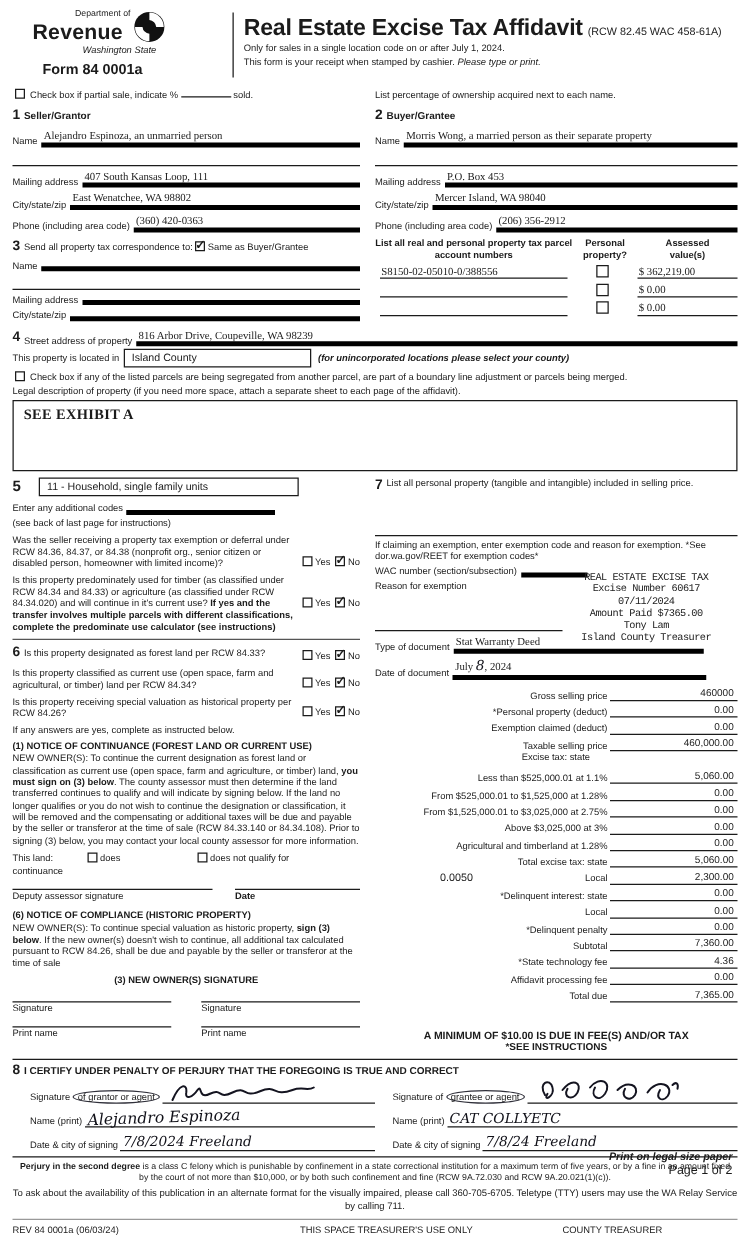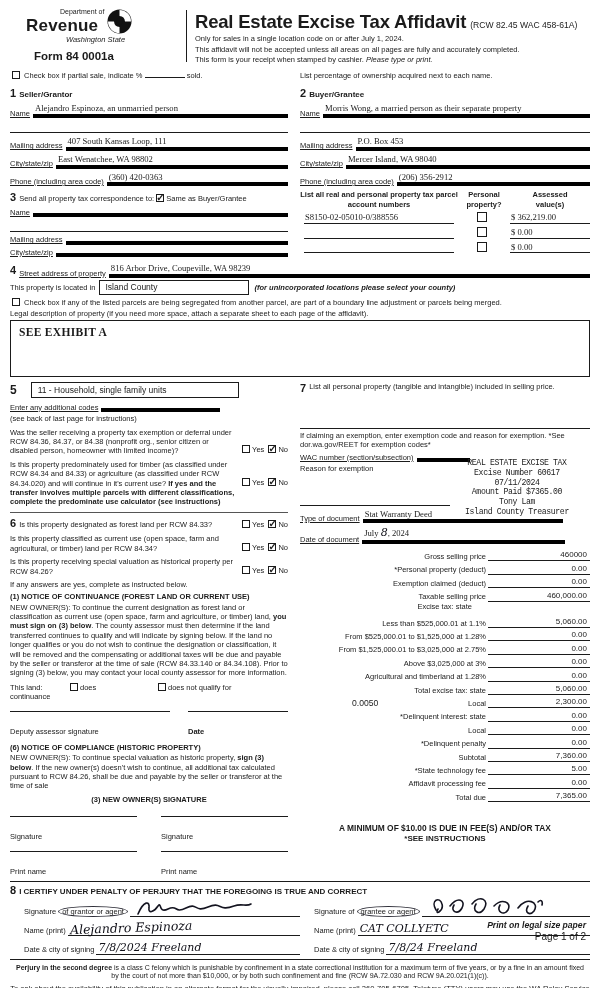--- a/index.html
+++ b/index.html
@@ -33,21 +33,21 @@
   .partial-row { display:flex; margin-top:6px; align-items:flex-end; }
   .cb { display:inline-block; width:8px; height:8px; border:1.1px solid #1b1b1b; vertical-align:-1px; margin:0 2px; position:relative; background:#fff; }
   .cb .ck { position:absolute; left:-1px; top:-3px; font-style:normal; font-size:10px; font-weight:bold; }
   .shortline { display:inline-block; width:40px; border-bottom:1px solid #1b1b1b; height:8px; }
 
   .cols2 { display:flex; gap:12px; }
   .lc { width:278px; }
   .rc { flex:1; }
 
   .field { display:flex; align-items:flex-end; margin-top:3px; }
-  .field .lbl { white-space:nowrap; padding-right:3px;text-decoration:underline; }
+  .field .lbl { white-space:nowrap; padding-right:3px; }
   .field .line { flex:1; border-bottom:4px solid #000000; min-height:9px; padding:0 2px; }
   .blankline { border-bottom:1px solid #1b1b1b; height:10px; margin-top:5px; }
   .sechead { display:flex; align-items:baseline; margin-top:6px; }
   .sechead .st { font-weight:bold; font-size:8px; }
 
   
   .ptab-h { display:flex; font-weight:bold; text-align:center; margin-top:4px; }
   .ptab-h .c1 { width:158px; } .ptab-h .c2 { width:52px; } .ptab-h .c3 { flex:1; }
   .prow { display:flex; align-items:flex-end; margin-top:3px; }
   .prow .pline { width:150px; border-bottom:1px solid #1b1b1b; margin-left:4px; min-height:10px; padding:0 1px; }
@@ -62,21 +62,21 @@
   
   .qrow { display:flex; margin-top:4px; }
   .qrow .qt { flex:1; padding-right:4px; }
   .yn { white-space:nowrap; align-self:flex-end; padding-bottom:1px; }
   .yn.mid { align-self:center; }
   .codebox { border:1.3px solid #1b1b1b; padding:1.5px 6px; font-size:8.5px; width:208px; }
   .hr { border-top:1.2px solid #555; margin-top:5px; }
 
   .landrow { display:flex; margin-top:5px; }
   .sig2 { display:flex; gap:18px; margin-top:10px; }
-  .sig2 .sg { border-top:1px solid #1b1b1b; padding-top:15px; }
+  .sig2 .sg { border-top:1px solid #1b1b1b; padding-top:0; }
 
   
   .rcolwrap { position:relative; }
   .stamp { position:absolute; left:138px; top:76px; width:158px; text-align:center;
            font-family:"Liberation Mono", monospace; font-size:8.2px; line-height:1.18; color:#222; letter-spacing:-.4px; white-space:nowrap; }
   .tax { margin-top:4px; }
   .tax-row { display:flex; align-items:flex-end; height:13.4px; }
   .tax-row .tl { margin-left:auto; white-space:nowrap; padding-right:2px; }
   .tax-row .tv { flex:0 0 102px; border-bottom:1px solid #1b1b1b; text-align:right; padding:0 3px 0 0; font-size:8px; }
   .tax-row .pre { margin-left:52px; font-size:8.6px; }
@@ -126,21 +126,20 @@
       <div class="wast">Washington State</div>
       <div class="formno">Form 84 0001a</div>
     </div>
     <div class="hdr-div"></div>
     <div class="titleblk">
       <div class="title-line">
         <span class="h1">Real Estate Excise Tax Affidavit</span>
         <span class="rcw">(RCW 82.45 WAC 458-61A)</span>
       </div>
       <div class="sub">Only for sales in a single location code on or after July 1, 2024.</div>
-      <div class="sub">This affidavit will not be accepted unless all areas on all pages are fully and accurately completed.</div>
       <div class="sub"><span>This form is your receipt when stamped by cashier. </span><span class="i">Please type or print.</span></div>
     </div>
   </div>
 
   <div class="partial-row">
     <div style="width:290px;">
       <span class="cb"></span>
       <span>Check box if partial sale, indicate %</span>
       <span class="shortline"></span>
       <span>sold.</span>
@@ -429,21 +428,21 @@
         <div class="tax-row">
             <span class="tl">*Delinquent penalty</span>
             <span class="tv"><span>0.00</span></span>
           </div>
         <div class="tax-row">
             <span class="tl">Subtotal</span>
             <span class="tv"><span>7,360.00</span></span>
           </div>
         <div class="tax-row">
             <span class="tl">*State technology fee</span>
-            <span class="tv"><span>5.00</span></span>
+            <span class="tv"><span>4.36</span></span>
           </div>
         <div class="tax-row">
             <span class="tl">Affidavit processing fee</span>
             <span class="tv"><span>0.00</span></span>
           </div>
         <div class="tax-row">
             <span class="tl">Total due</span>
             <span class="tv"><span>7,365.00</span></span>
           </div>
       </div>

